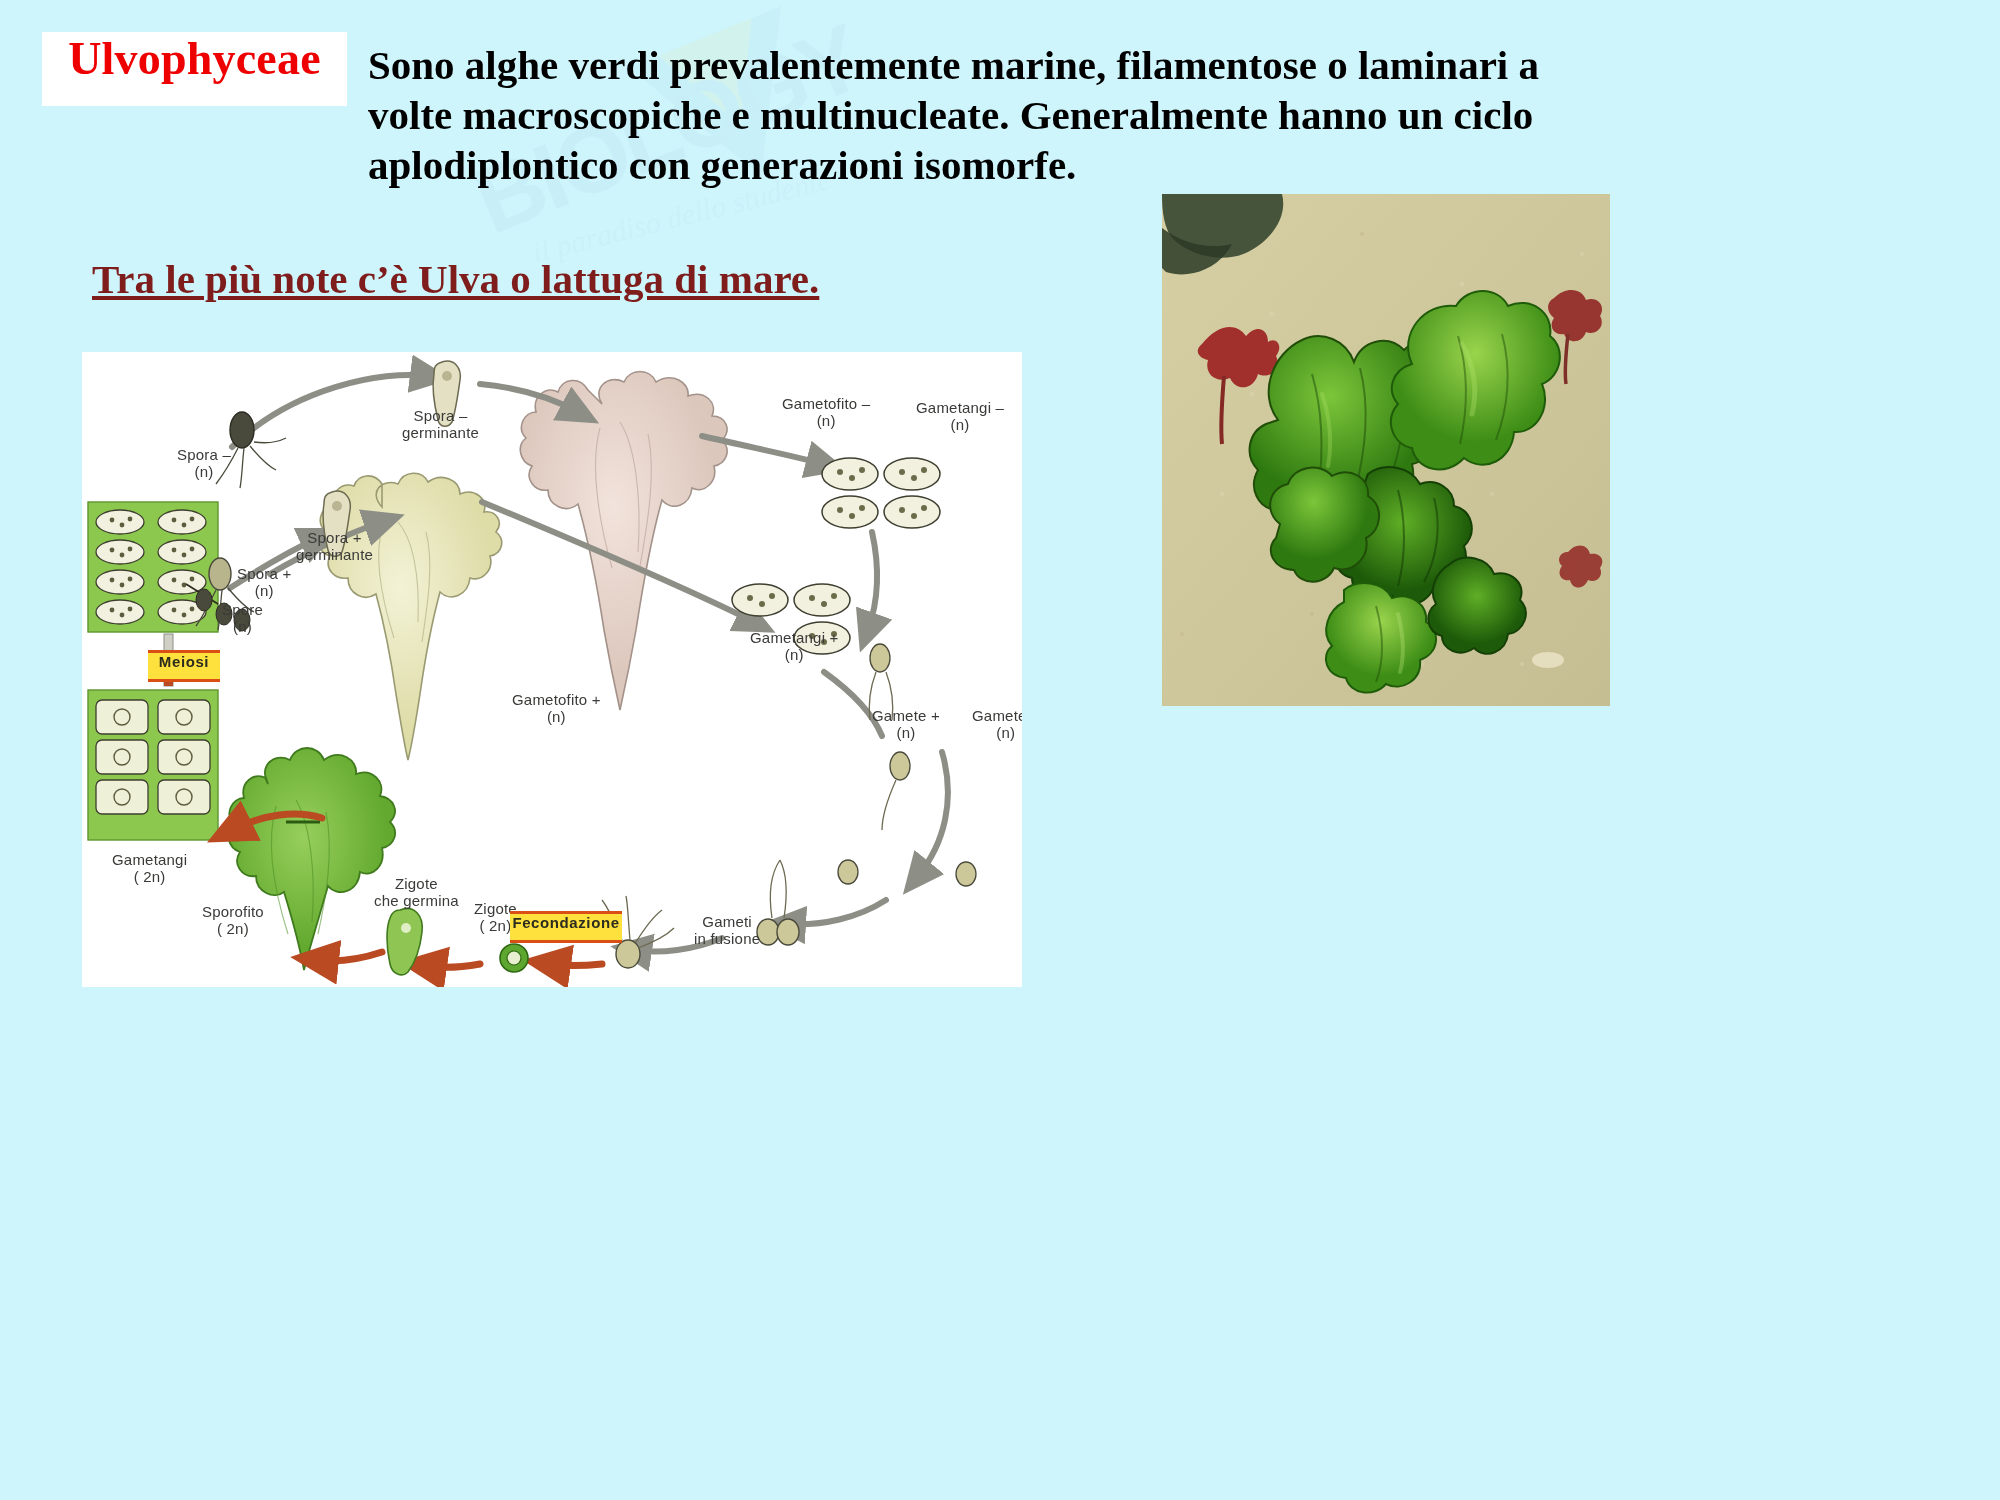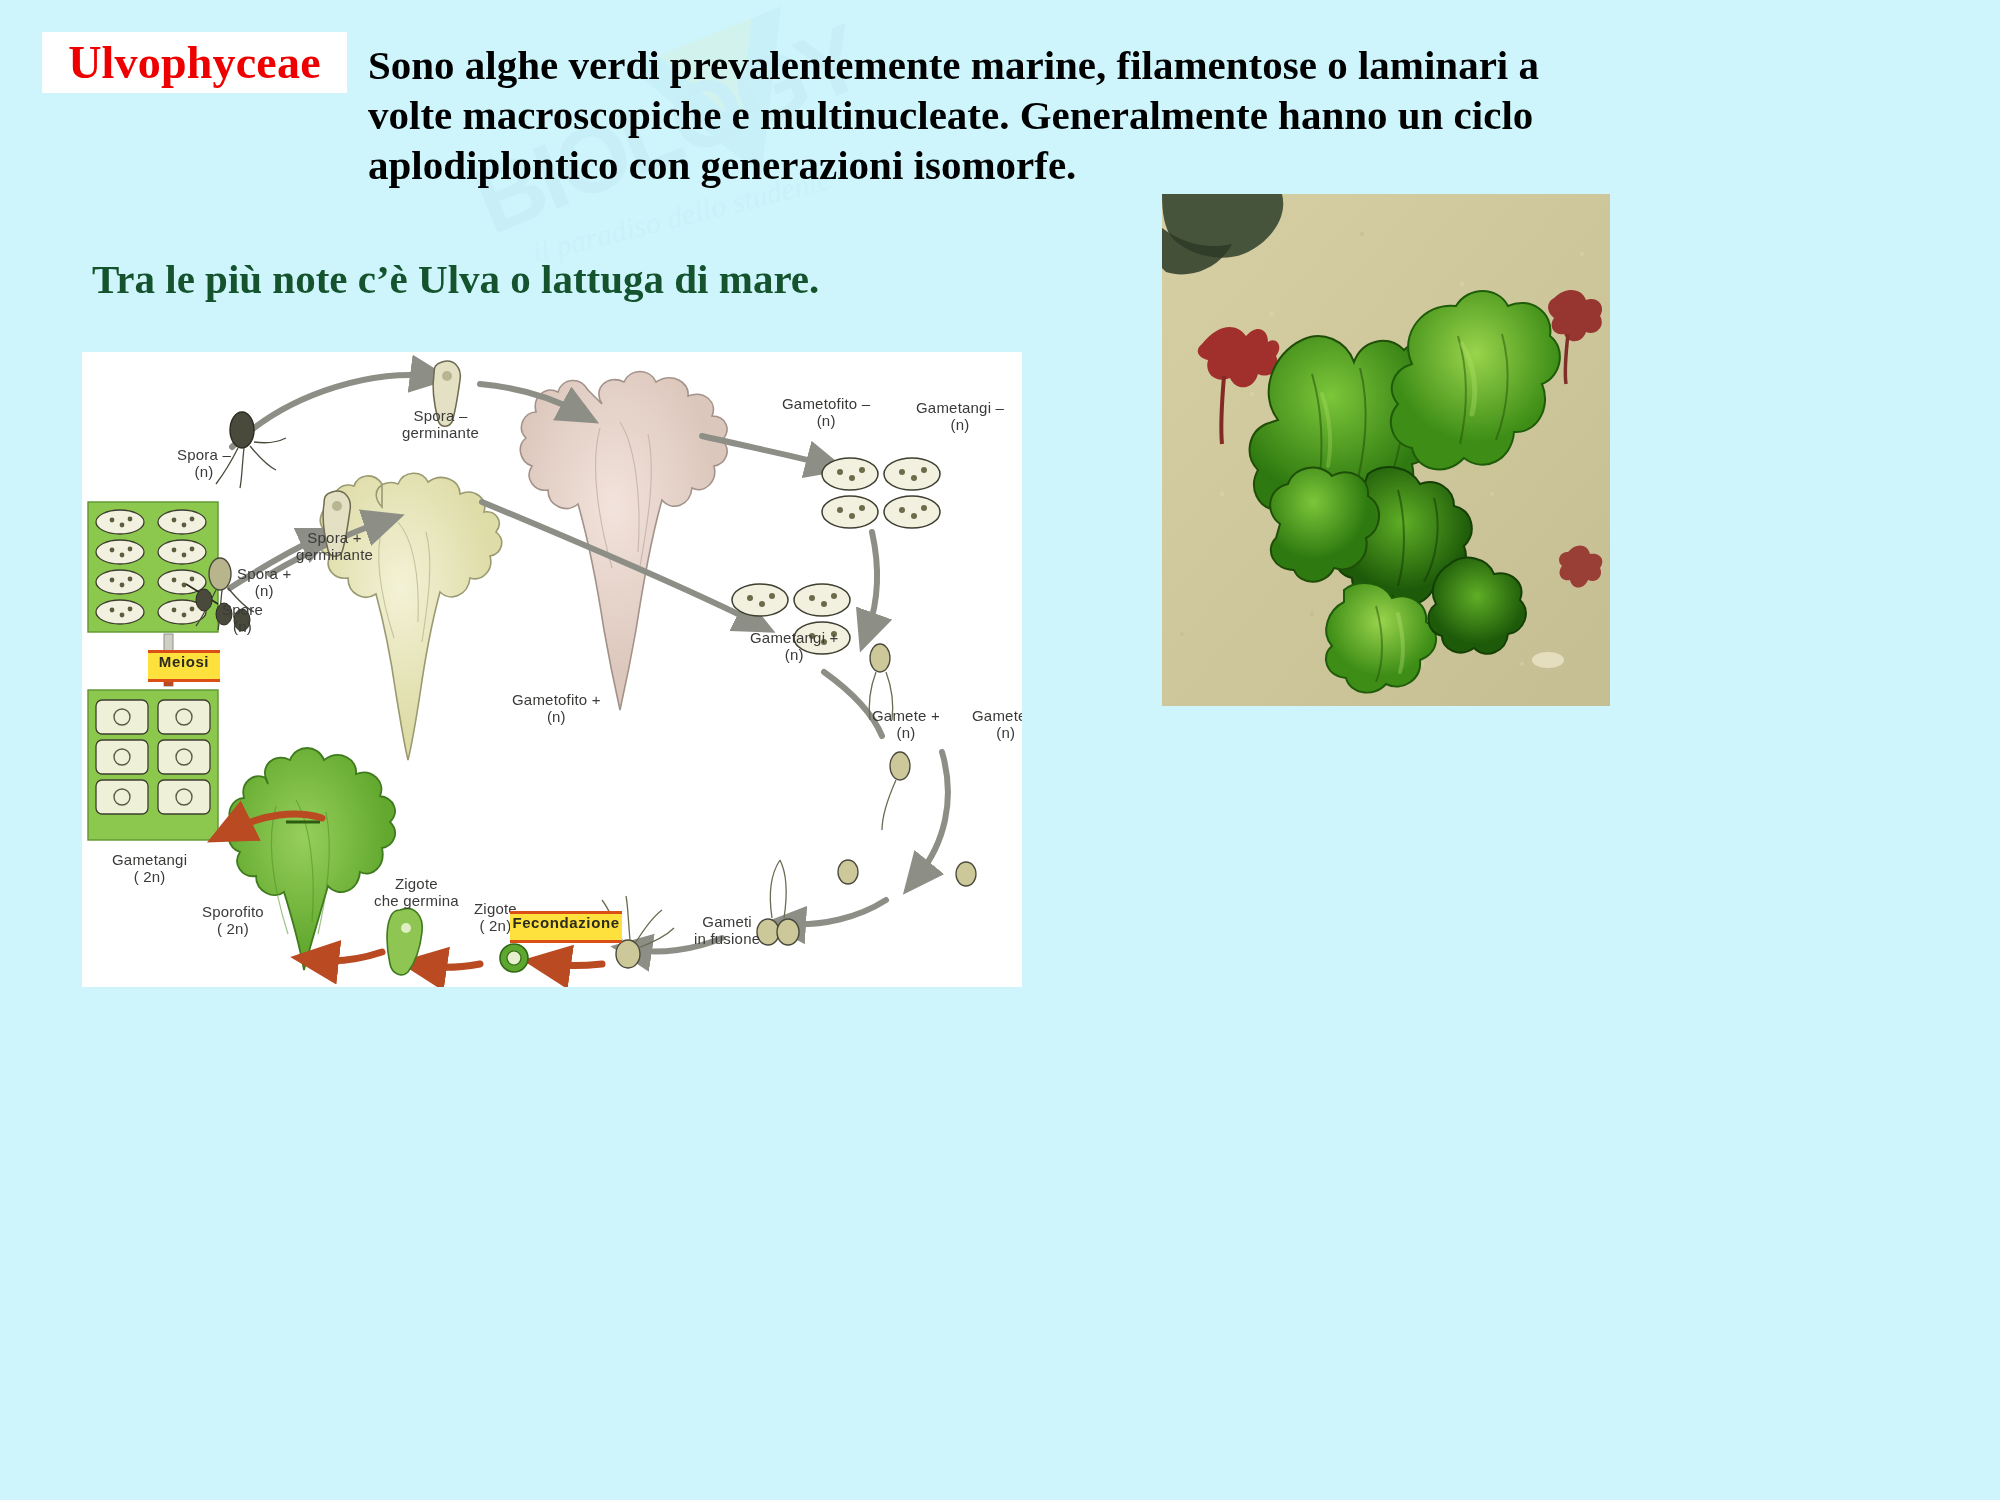--- a/index.html
+++ b/index.html
@@ -58,23 +58,23 @@
     border-left:50px solid transparent;
     border-right:50px solid transparent;
     border-top:95px solid #e9f3c6;
     opacity:.8;
   }
 
   
   .title-box{
     position:absolute;
     left:42px; top:32px;
-    width:305px; height:61px;
+    width:305px; height:74px;
     background:#ffffff;
-    display:flex;align-items:center;justify-content:center;
+    display:flex;justify-content:center;
     z-index:3;
   }
   .title-box span{
     color:#ef0000;
     font-weight:bold;
     font-size:46px;
     letter-spacing:.2px;
     font-family:"Liberation Serif", serif;
   }
 
@@ -93,22 +93,23 @@
   .intro .lastline{ text-align:left; }
 
   
   .para2{
     position:absolute;
     left:92px; top:254px;
     width:1040px;
     font-size:41px;
     font-weight:bold;
     line-height:1.25;
-    color:#14532d;
+    color:#7f1d1d;
     z-index:3;
+    text-decoration:underline;
   }
 
   
   .diagram{
     position:absolute;
     left:82px; top:352px;
     width:940px; height:635px;
     background:#ffffff;
     z-index:2;
     overflow:hidden;

